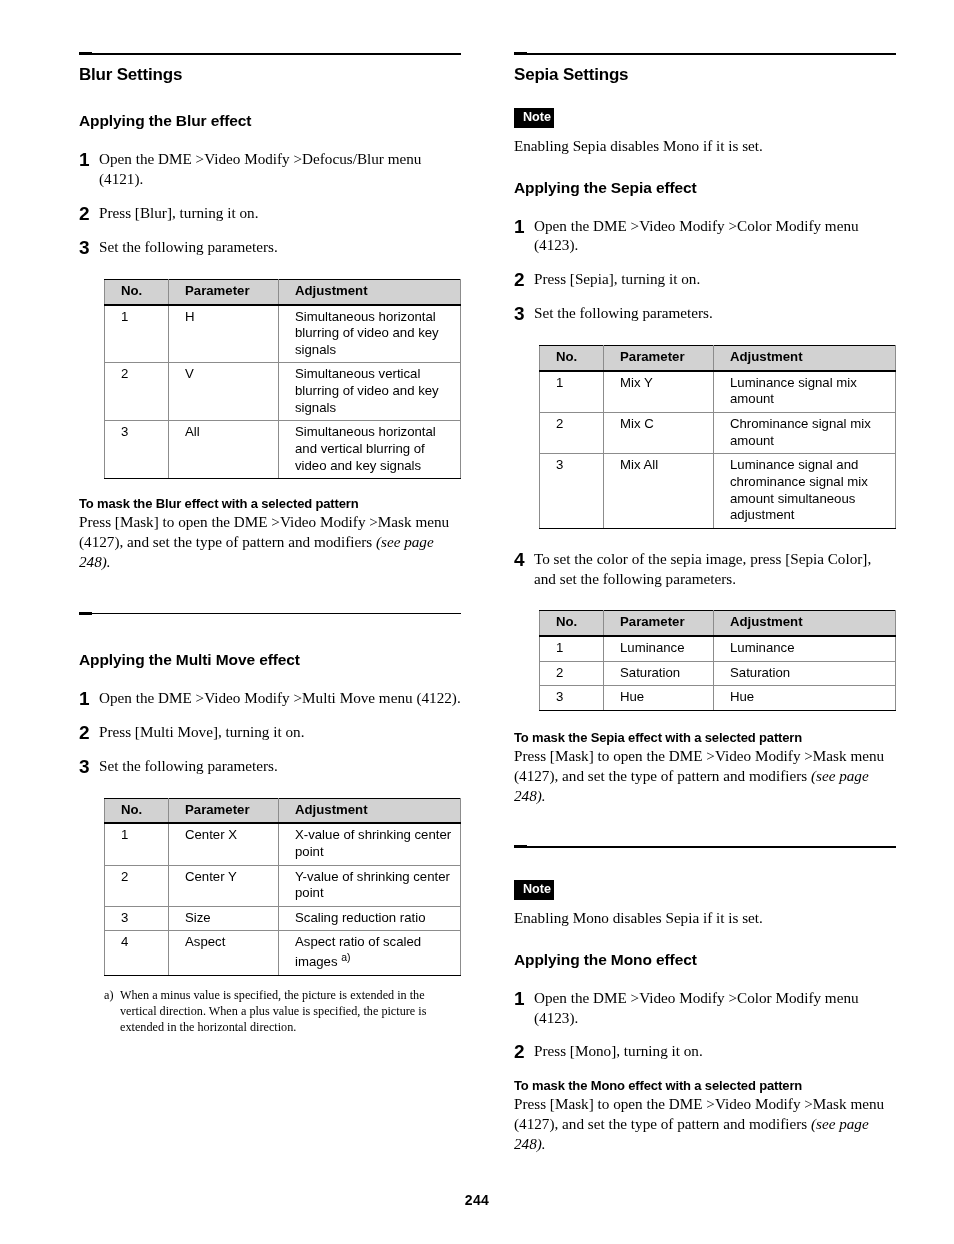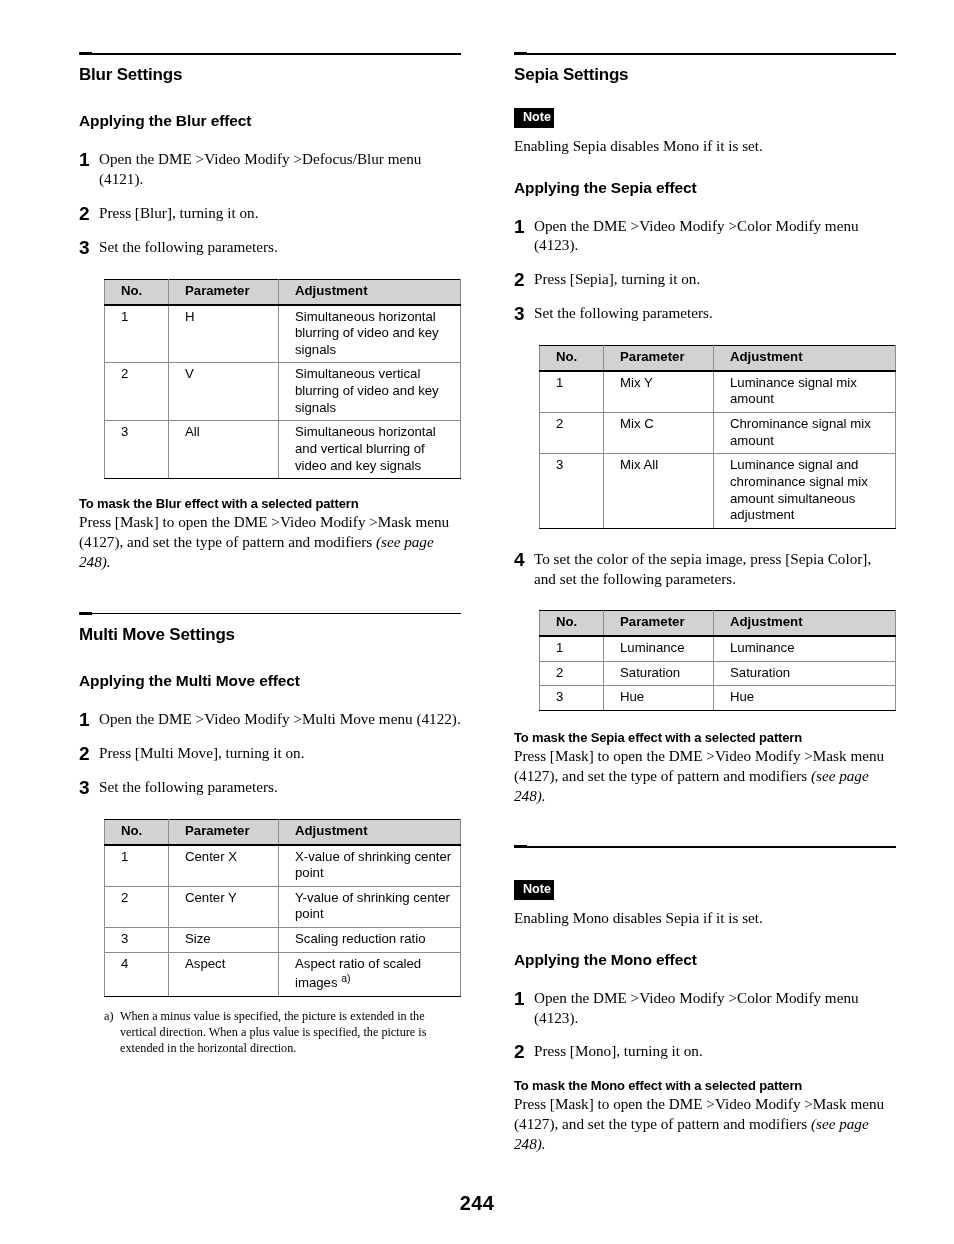--- a/index.html
+++ b/index.html
@@ -180,21 +180,21 @@
   .footnote .ftxt { flex: 1; }
 
   
   .page-num {
     position: absolute;
     left: 0;
     top: 1192px;
     width: 954px;
     text-align: center;
     font-family: "Liberation Sans", sans-serif;
-    font-size: 20px;
+    font-size: 14px;
     font-weight: bold;
     letter-spacing: 0.3px;
   }
   .sp-8 { height: 8px; }
   .sp-12 { height: 12px; }
   .sp-14 { height: 14px; }
   .sp-16 { height: 16px; }
   .sp-18 { height: 18px; }
   .sp-20 { height: 20px; }
   .sp-22 { height: 22px; }
@@ -266,21 +266,20 @@
 
       <div class="sp-16"></div>
       <h3 class="run-in">To mask the Blur effect with a selected pattern</h3>
       <p class="body"><span>Press [Mask] to open the DME &gt;Video Modify &gt;Mask menu (4127), and set the type of pattern and modifiers </span><span class="ital">(see page 248).</span></p>
 
       <div class="sp-40"></div>
       <div class="sec-rule">
         <div class="thin"></div>
           <div class="thick"></div>
       </div>
-      <h1 class="sec-title">Multi Move Settings</h1>
 
       <div class="sp-26"></div>
       <h2 class="sub-title">Applying the Multi Move effect</h2>
 
       <div class="sp-18"></div>
       <div class="step">
         <div class="num">1</div>
         <div class="txt">Open the DME &gt;Video Modify &gt;Multi Move menu (4122).</div>
       </div>
       <div class="sp-14"></div>

